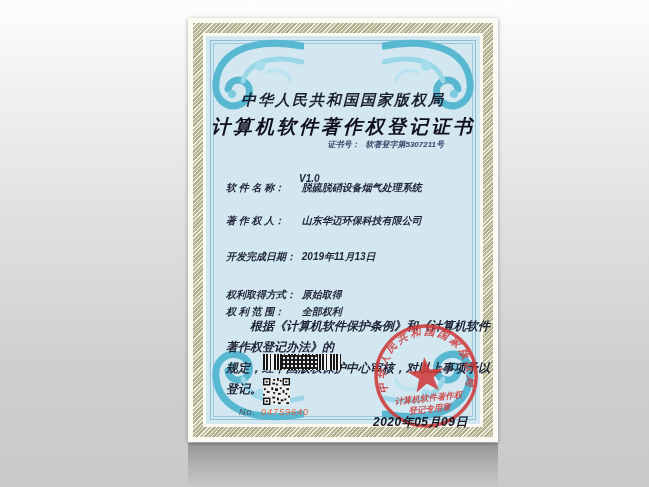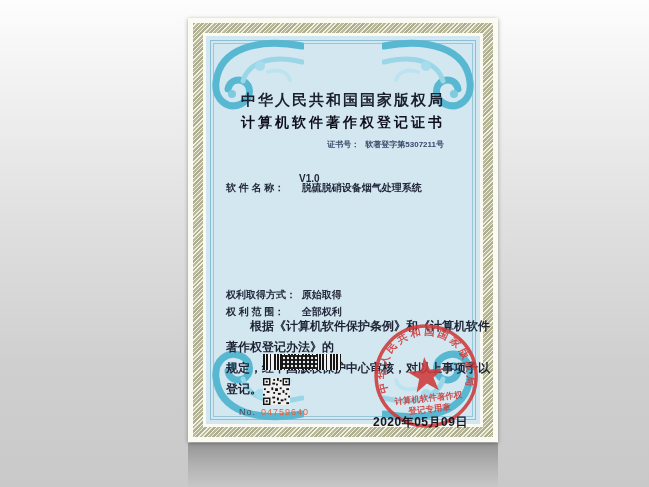--- a/index.html
+++ b/index.html
@@ -15,36 +15,36 @@
   }
   .reflection {
     position:absolute; left:188px; top:443px; width:310px; height:44px;
     background:linear-gradient(180deg,#969696 0%,#b4b4b4 55%,#c7c7c7 100%);
   }
   .meander {
     position:absolute; inset:5px; border:10px solid #b2b294;
     border-image:repeating-linear-gradient(135deg,#aeae8e 0 2px,#f3f3e4 2px 3px,#b8b89a 3px 5px,#ececd8 5px 6px) 10;
   }
   .field {
-    position:absolute; inset:18px; background:#d3e7f1;
+    position:absolute; inset:18px; background:#d3e7f1;font-style:italic;
   }
   .fline1 { position:absolute; inset:4px; border:1px solid rgba(125,185,210,.85); }
   .fline2 { position:absolute; inset:7px; border:1px solid rgba(125,185,210,.7); }
   .flourish { position:absolute; width:96px; height:74px; }
   .fl-tl { left:2px; top:2px; }
   .fl-tr { right:2px; top:2px; transform:scaleX(-1); }
   .fl-bl { left:2px; bottom:2px; transform:scaleY(-1); }
   .fl-br { right:2px; bottom:2px; transform:scale(-1,-1); }
   .authority {
     position:absolute; left:0; top:55px; width:100%; text-align:center;
     font-size:15px; font-weight:bold; letter-spacing:2px; color:#1b2130;
   }
   .cert-title {
     position:absolute; left:0; top:78px; width:100%; text-align:center;
-    font-size:14px; font-weight:bold; letter-spacing:3px; color:#10101c;
+    font-size:19px; font-weight:bold; letter-spacing:3px; color:#10101c;
   }
   .certno-line {
     position:absolute; right:36px; top:103px; font-size:8px; color:#38486b; font-weight:bold;
   }
   .certno-line .lbl { margin-right:6px; }
   .field-row { position:absolute; left:20px; width:270px; font-size:10px; font-weight:bold; color:#22283a; }
   .flabel { display:inline-block; width:72px;margin-top:42px; }
   .fvalue { display:inline-block; margin-left:1px;text-align:center; }
   .version { position:absolute; left:93px; font-size:10px; font-weight:bold; color:#22283a;margin-top:21px; }
   .statement {
@@ -117,21 +117,29 @@
       <div class="certno-line">
         <span class="lbl">证书号：</span><span>软著登字第5307211号</span>
       </div>
 
       <div class="field-row" style="top:103px">
         <span class="flabel">软 件 名 称：</span>
         <span class="fvalue">脱硫脱硝设备烟气处理系统</span>
       </div>
       <div class="version" style="top:116px">V1.0</div>
 
-
+      <div class="field-row" style="top:136px">
+        <span class="flabel">著 作 权 人：</span>
+        <span class="fvalue">山东华迈环保科技有限公司</span>
+      </div>
+
+      <div class="field-row" style="top:172px">
+        <span class="flabel">开发完成日期：</span>
+        <span class="fvalue">2019年11月13日</span>
+      </div>
 
 
       <div class="field-row" style="top:227px">
         <span class="flabel">权 利 范 围：</span>
         <span class="fvalue">全部权利</span>
       </div>
 
       <div class="field-row" style="top:210px">
         <span class="flabel">权利取得方式：</span>
         <span class="fvalue">原始取得</span>

